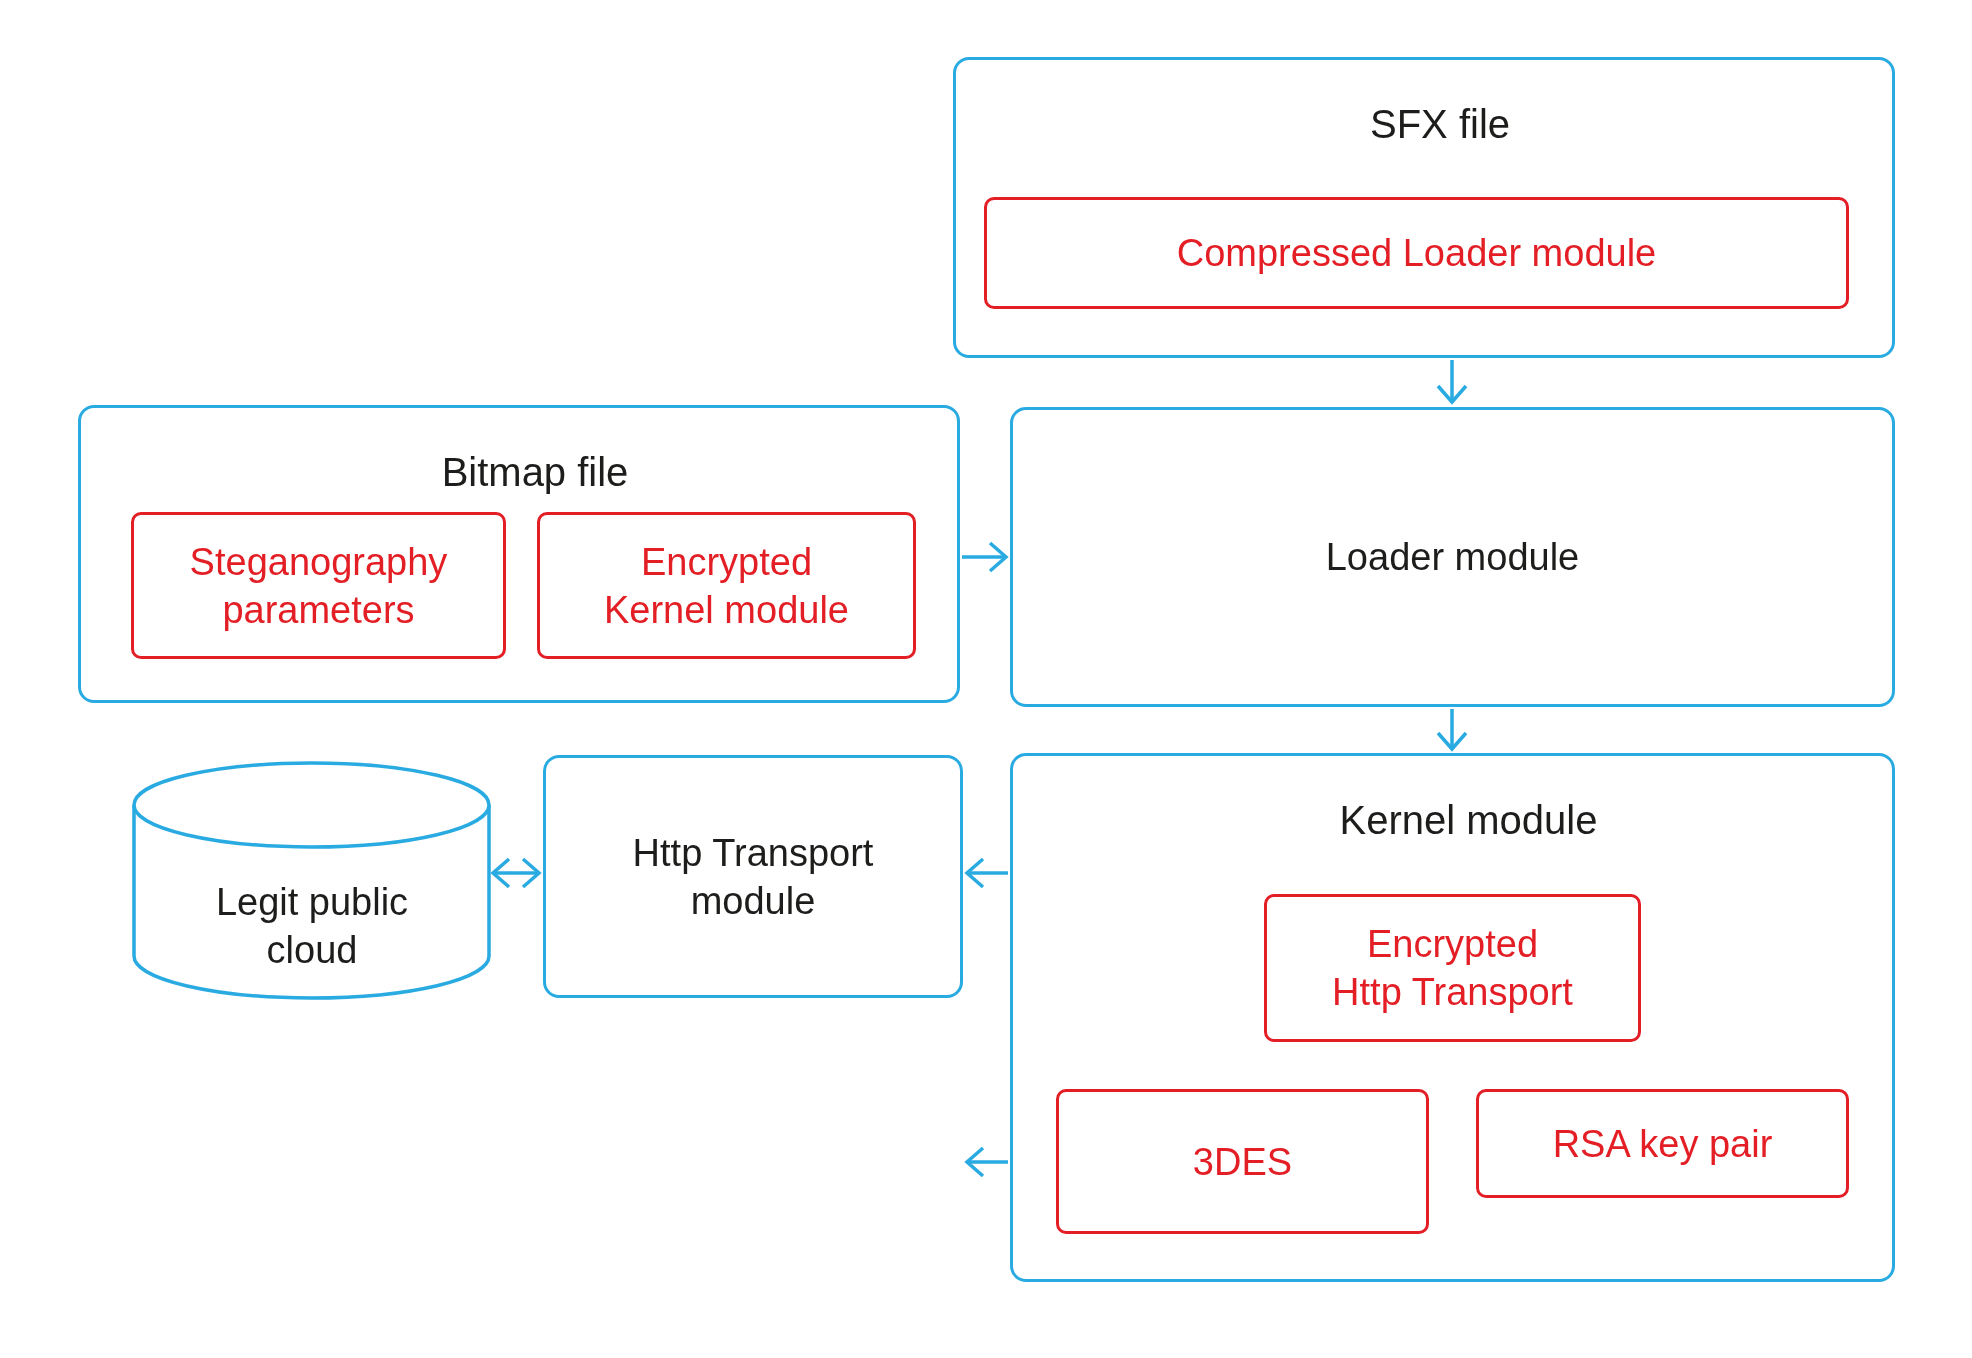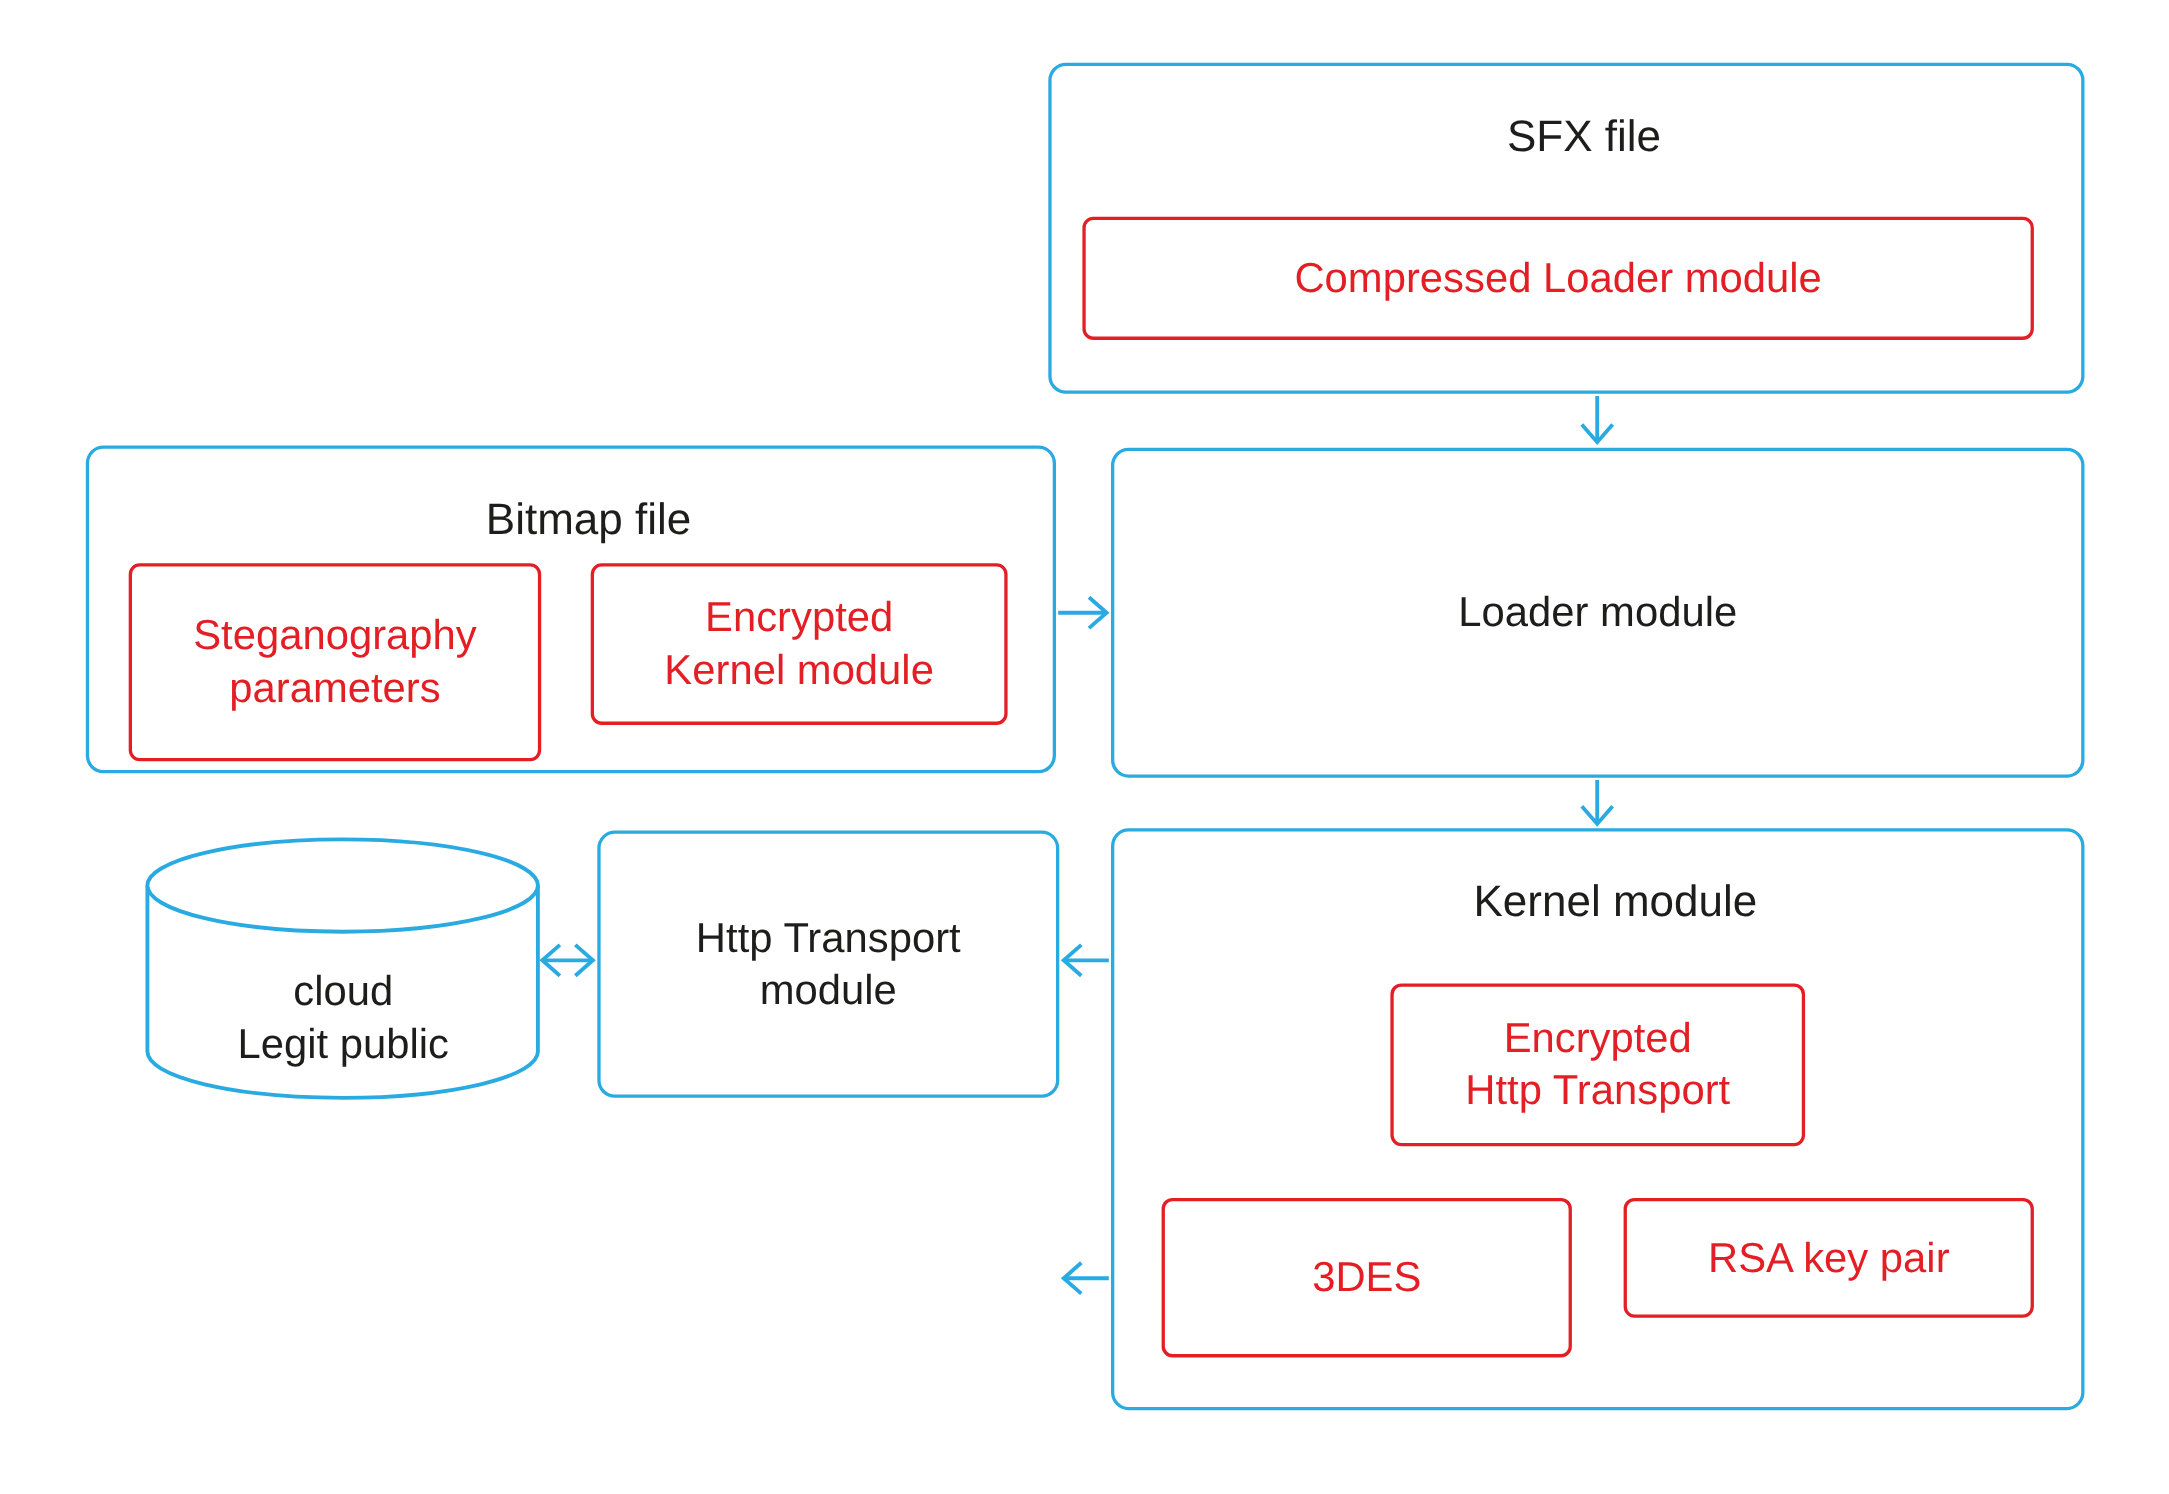--- a/index.html
+++ b/index.html
@@ -85,21 +85,21 @@
 
   <div class="box" style="left:953px;top:57px;width:942px;height:301px">
     <div class="box-title">SFX file</div>
     <div class="red-box" style="left:28px;top:137px;width:865px;height:112px">
       <div>Compressed Loader module</div>
     </div>
   </div>
 
   <div class="box" style="left:78px;top:405px;width:882px;height:298px">
     <div class="box-title">Bitmap file</div>
-    <div class="red-box" style="left:36px;top:104px;width:375px;height:180px">
+    <div class="red-box" style="left:50px;top:104px;width:375px;height:147px">
       <div>Steganography</div>
       <div>parameters</div>
     </div>
     <div class="red-box" style="left:456px;top:104px;width:379px;height:147px">
       <div>Encrypted</div>
       <div>Kernel module</div>
     </div>
   </div>
 
   <div class="box center-box" style="left:1010px;top:407px;width:885px;height:300px">
@@ -120,17 +120,17 @@
     </div>
   </div>
 
   <div class="box center-box" style="left:543px;top:755px;width:420px;height:243px">
     <div>Http Transport</div>
     <div>module</div>
   </div>
 
 
   <div class="cyl-label" style="left:134px;top:878px;width:356px">
+    <div>Legit public</div>
     <div>cloud</div>
-    <div>Legit public</div>
   </div>
 
 </div>
 
 </body></html>

